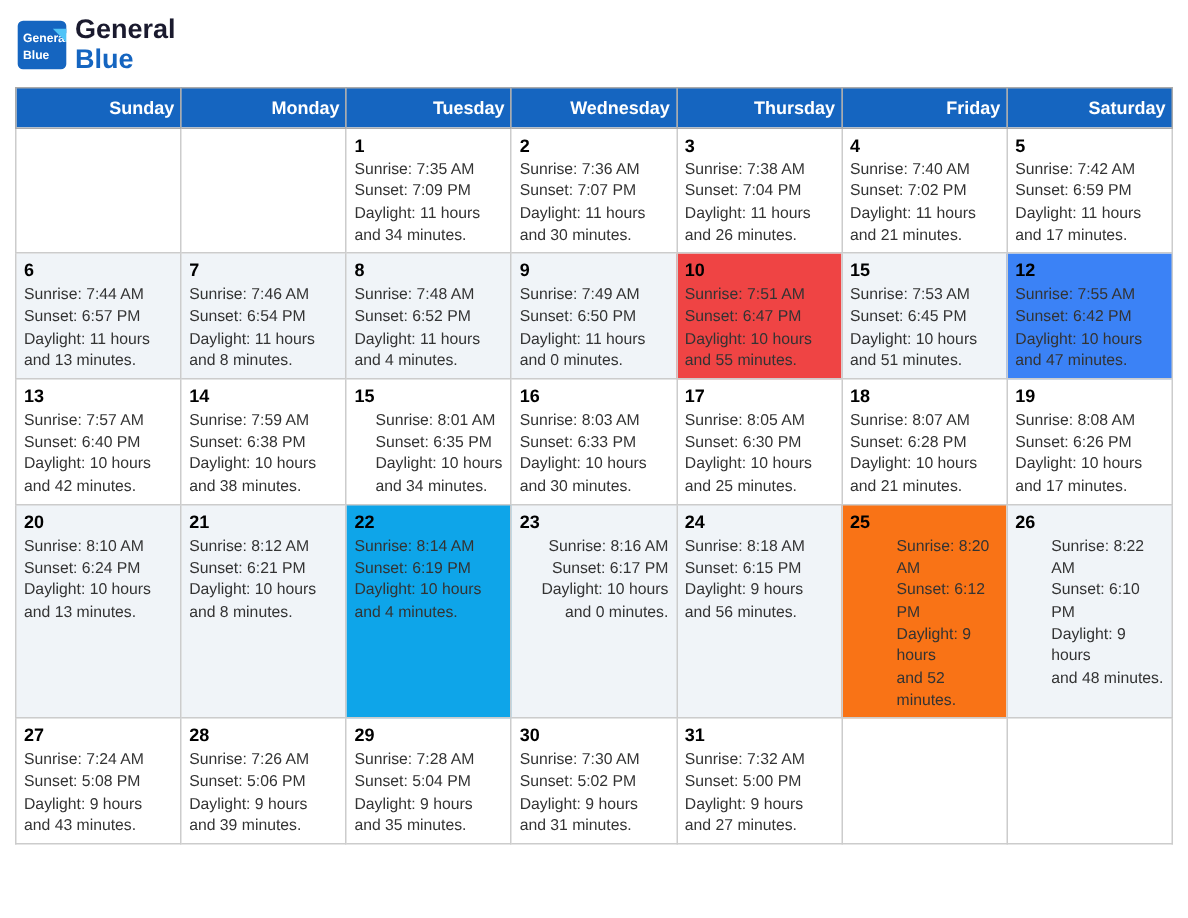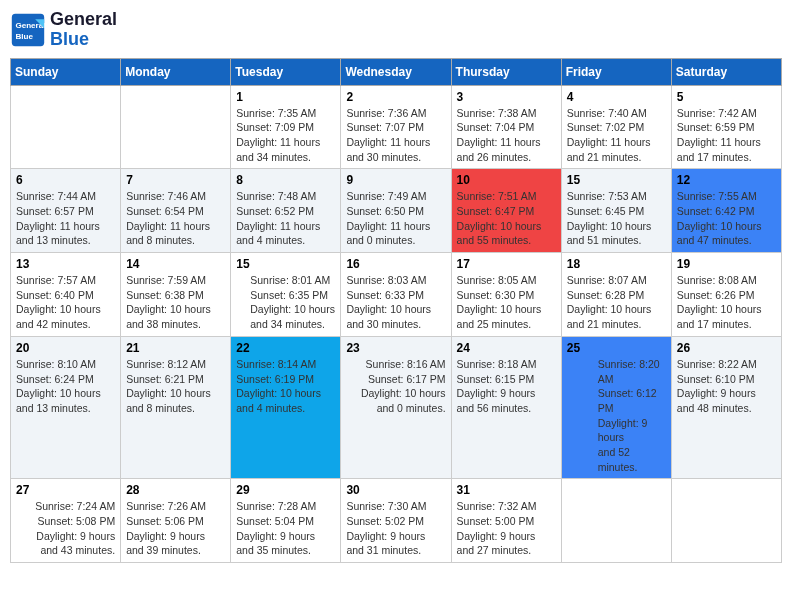--- a/index.html
+++ b/index.html
@@ -48,21 +48,21 @@
     }
     .calendar {
       width: 100%;
       border-collapse: collapse;
       font-size: 11px;
     }
     .calendar thead th {
       background: #1565c0;
       color: #fff;
       padding: 6px 4px;
-      text-align: left;
+      text-align: right;
       font-size: 12px;
       border: 1px solid #aaa;
     }
     .calendar tbody td {
       vertical-align: top;
       border: 1px solid #ccc;
       padding: 4px 5px;
       width: 14.28%;
       min-height: 80px;
       background: #fff;
@@ -290,39 +290,39 @@
 Daylight: 10 hours
 and 0 minutes.</div>
         </td>
         <td style="background: rgb(240, 244, 248);">
           <span class="day-num">24</span>
           <div class="day-detail" style="white-space: pre-line;">Sunrise: 8:18 AM
 Sunset: 6:15 PM
 Daylight: 9 hours
 and 56 minutes.</div>
         </td>
-        <td style="background: #3b82f6;">
+        <td style="background: #f97316;">
           <span class="day-num">25</span>
           <div class="day-detail" style="white-space: pre-line; margin-left: 31px;">Sunrise: 8:20 AM
 Sunset: 6:12 PM
 Daylight: 9 hours
 and 52 minutes.</div>
         </td>
         <td style="background: rgb(240, 244, 248);">
           <span class="day-num">26</span>
-          <div class="day-detail" style="white-space: pre-line;">Sunrise: 8:22 AM
+          <div class="day-detail" style="white-space: pre-line; margin-left: 24px;">Sunrise: 8:22 AM
 Sunset: 6:10 PM
 Daylight: 9 hours
 and 48 minutes.</div>
         </td>
       </tr>
       <tr>
         <td>
           <span class="day-num">27</span>
-          <div class="day-detail" style="white-space: pre-line; text-align: right;">Sunrise: 7:24 AM
+          <div class="day-detail" style="white-space: pre-line;">Sunrise: 7:24 AM
 Sunset: 5:08 PM
 Daylight: 9 hours
 and 43 minutes.</div>
         </td>
         <td>
           <span class="day-num">28</span>
           <div class="day-detail" style="white-space: pre-line;">Sunrise: 7:26 AM
 Sunset: 5:06 PM
 Daylight: 9 hours
 and 39 minutes.</div>

